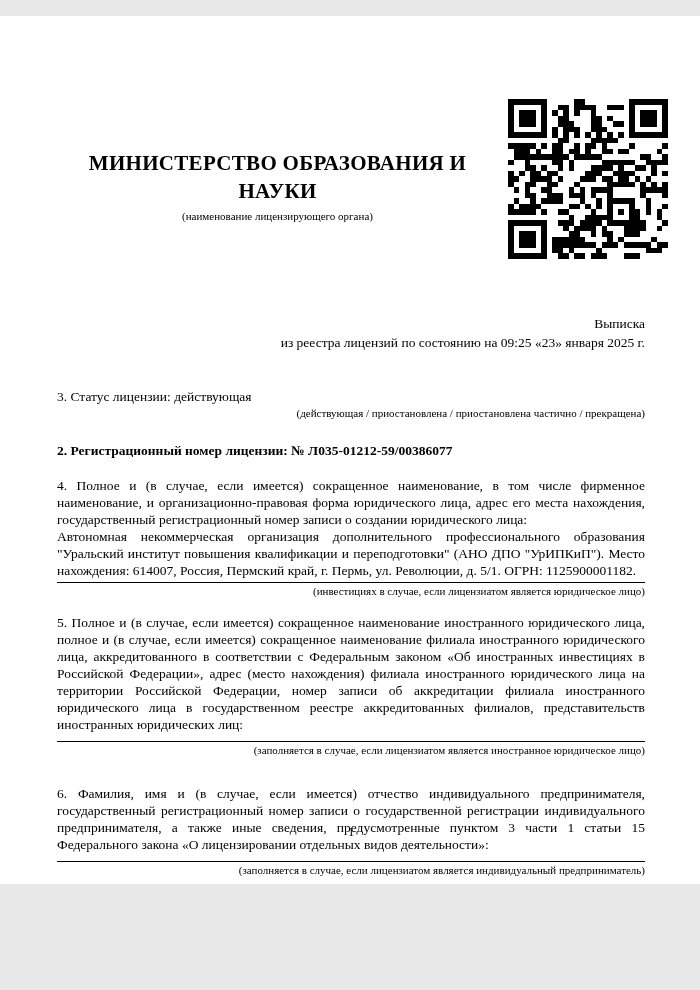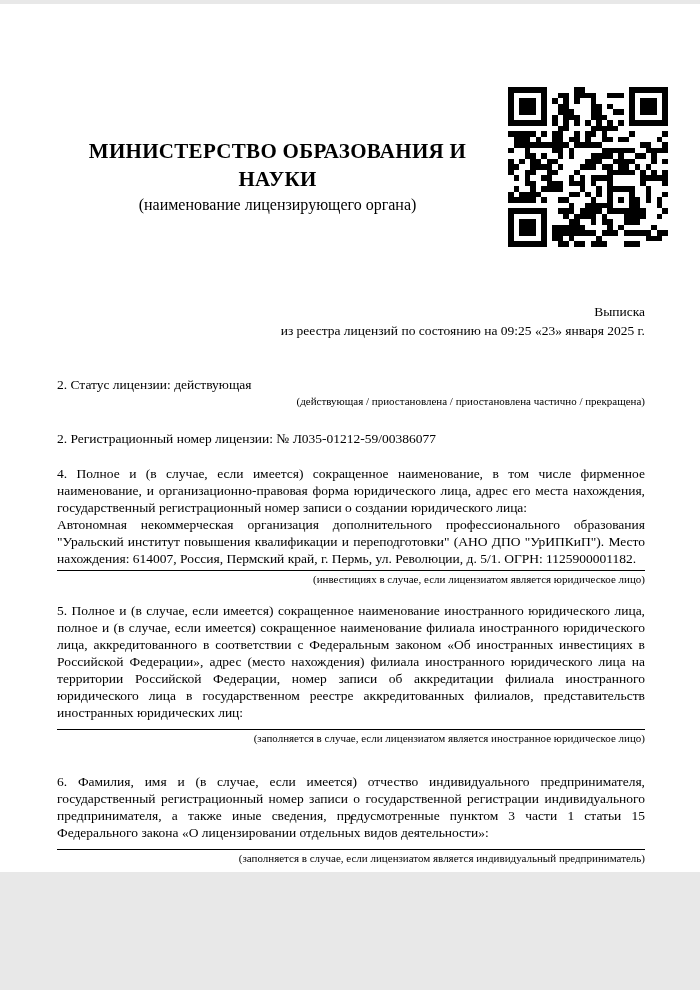--- a/index.html
+++ b/index.html
@@ -1,21 +1,21 @@
 <!DOCTYPE html>
 <html lang="ru"><head>
 <meta charset="utf-8">
 <style>
   * { margin: 0; padding: 0; box-sizing: border-box; }
   html, body { background: #e8e8e8; }
   .page {
     position: relative;
     width: 700px;
     height: 868px;
-    margin: 4px auto;
+    margin: 16px auto;
     background: #ffffff;
     font-family: "Liberation Serif", "DejaVu Serif", serif;
     color: #000000;
     overflow: hidden;
   }
   
   .header {
     position: absolute;
     top: 83px;
     left: 57px;
@@ -29,21 +29,21 @@
     padding-right: 10px;
     text-align: center;
   }
   .ministry-title {
     font-size: 21px;
     font-weight: bold;
     line-height: 28px;
     letter-spacing: 0.3px;
   }
   .ministry-subtitle {
-    font-size: 16px;
+    font-size: 11px;
     line-height: 13px;
     margin-top: 5px;
   }
   .qr {
     flex: 0 0 160px;
     width: 160px;
     height: 160px;
   }
   .qr svg { display: block; width: 160px; height: 160px; }
   
@@ -69,21 +69,21 @@
     line-height: 13px;
     margin-top: 2px;
   }
   .rule {
     border: none;
     border-top: 1.8px solid #000;
     height: 0;
     margin-top: 3px;
   }
   .mt-status   { margin-top: 36px; }
-  .mt-regnum   { margin-top: 22px; }
+  .mt-regnum   { margin-top: 22px; font-weight: bold; }
   .mt-date     { margin-top: 14px; }
   .mt-legal    { margin-top: 18px; }
   .mt-foreign  { margin-top: 16px; }
   .mt-entrep   { margin-top: 28px; }
   .mt-inn      { margin-top: 26px; }
   .page-number {
     position: absolute;
     bottom: 44px;
     left: 57px;
     right: 55px;
@@ -530,21 +530,21 @@
     </div>
   </div>
 
   <div class="content">
 
     <div class="extract-heading">
       <div>Выписка</div>
       <div>из реестра лицензий по состоянию на 09:25 «23» января 2025 г.</div>
     </div>
 
-    <div class="item mt-status">2. Статус лицензии: действующая</div>
+    <div class="item mt-status">3. Статус лицензии: действующая</div>
     <div class="caption">(действующая / приостановлена / приостановлена частично / прекращена)</div>
 
     <div class="item mt-regnum">2. Регистрационный номер лицензии: № Л035-01212-59/00386077</div>
 
 
     <div class="item just mt-legal">4. Полное и (в случае, если имеется) сокращенное наименование, в том числе фирменное наименование, и организационно-правовая форма юридического лица, адрес его места нахождения, государственный регистрационный номер записи о создании юридического лица:</div>
     <div class="item just">Автономная некоммерческая организация дополнительного профессионального образования "Уральский институт повышения квалификации и переподготовки" (АНО ДПО "УрИПКиП"). Место нахождения: 614007, Россия, Пермский край, г. Пермь, ул. Революции, д. 5/1. ОГРН: 1125900001182.</div>
     <div class="rule"></div>
     <div class="caption">(инвестициях в случае, если лицензиатом является юридическое лицо)</div>
 

